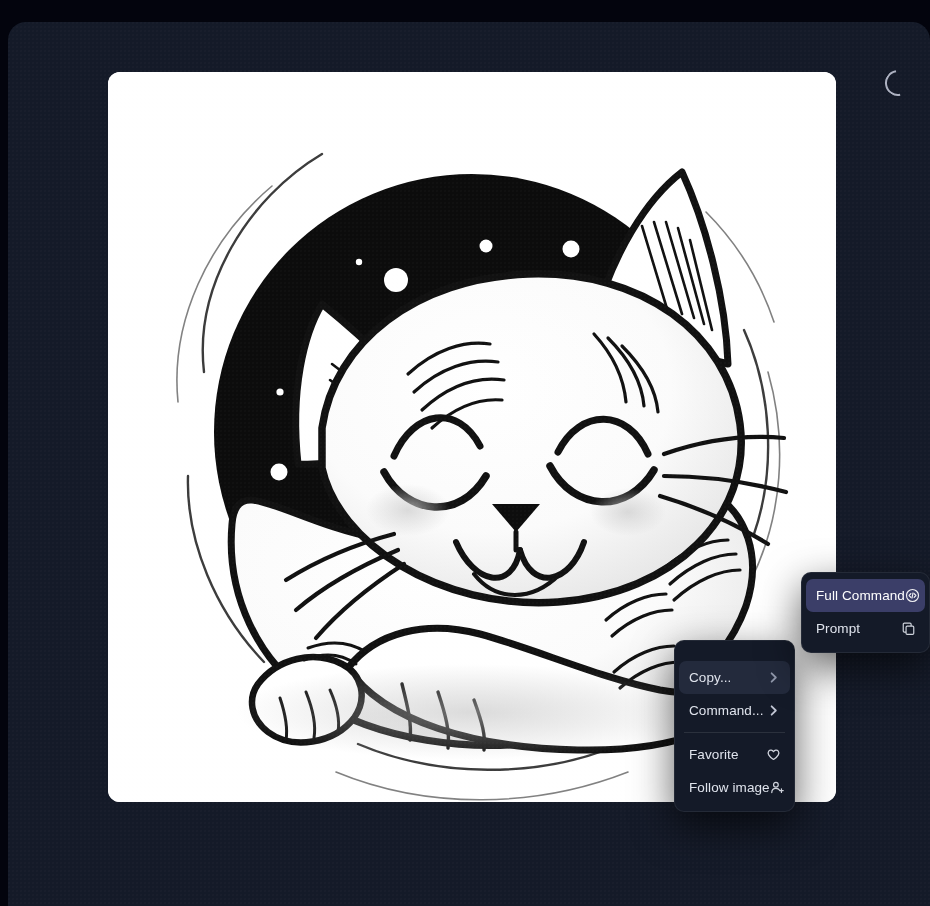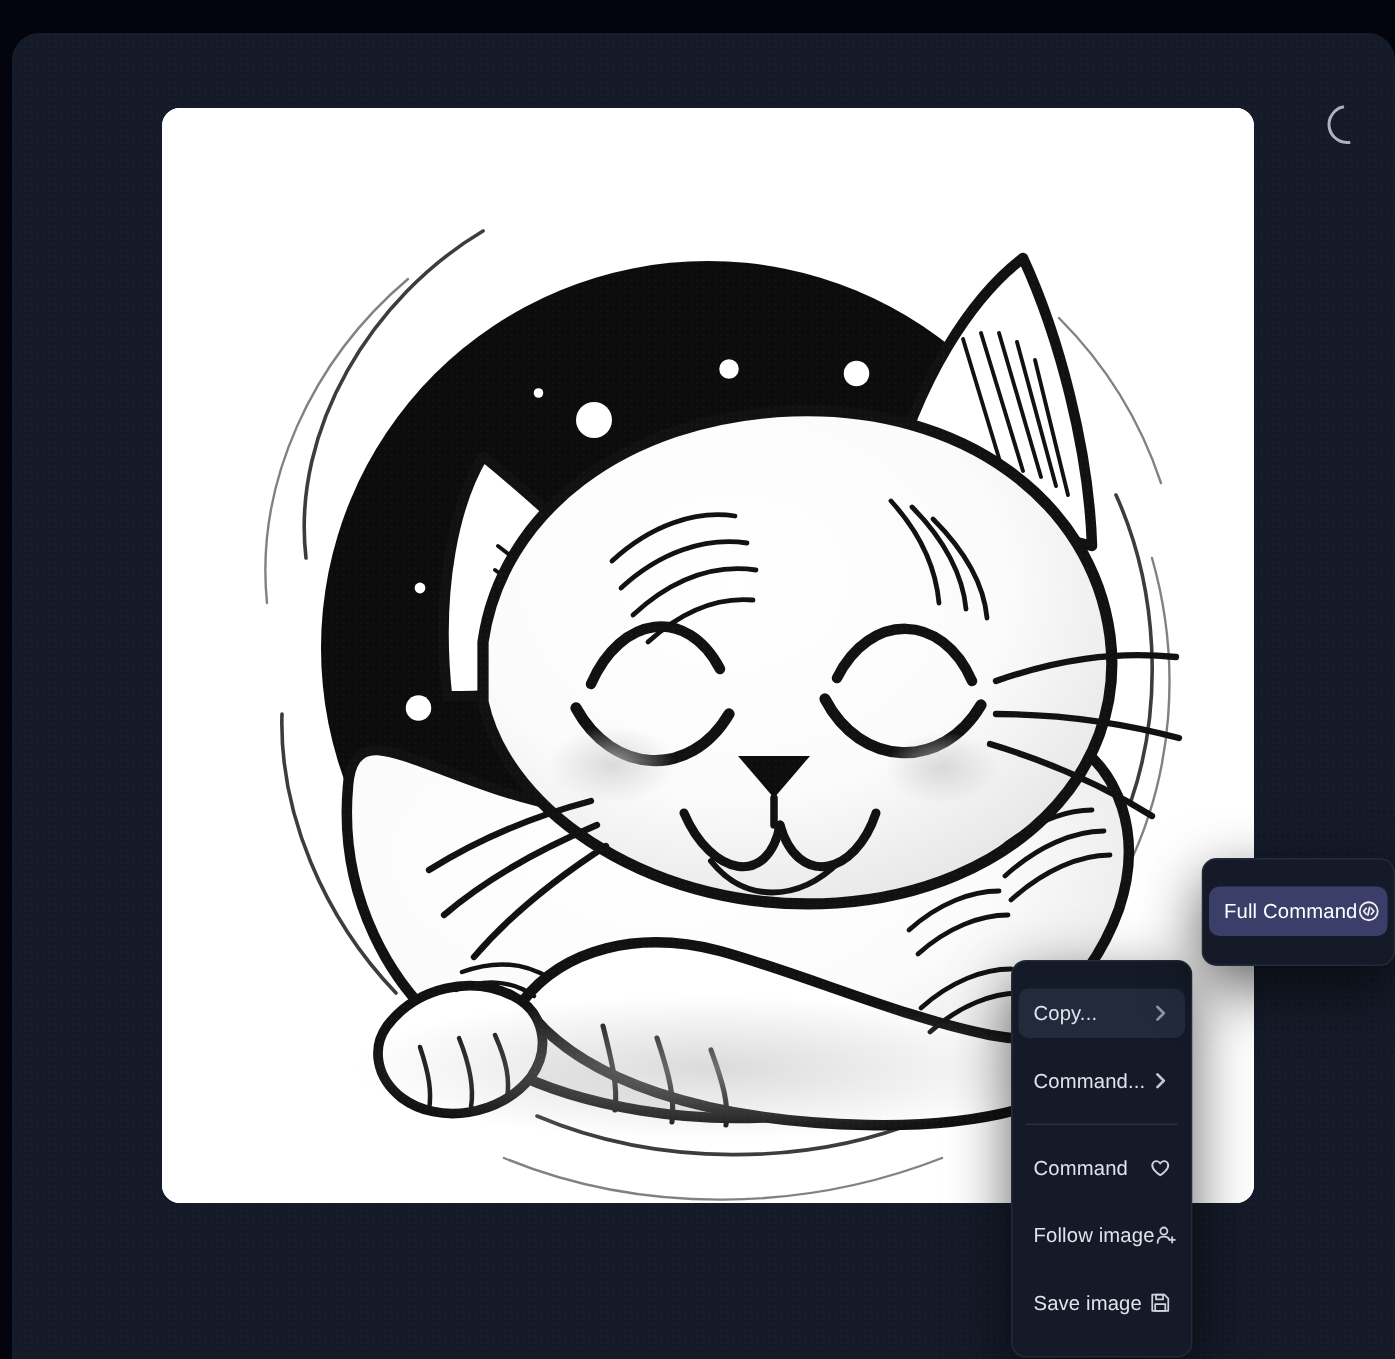--- a/index.html
+++ b/index.html
@@ -41,27 +41,27 @@
     background:#ffffff;border-radius:12px;overflow:hidden;
   }
   .imgcard svg{display:block;width:100%;height:100%;}
 
   
   .ctxmenu{
     position:absolute;left:666px;top:618px;width:119px;
     background:#141a28;
     border:1px solid rgba(255,255,255,.07);
     border-radius:10px;
-    padding:6px 0 7px 0;
+    padding:20px 0 7px 0;
     box-shadow:0 14px 40px rgba(0,0,0,.62);
     z-index:30;
   }
   .mi{
     position:relative;display:flex;align-items:center;justify-content:space-between;
-    height:33px;margin:12px 4px;padding:0 9px 0 10px;border-radius:7px;
+    height:33px;margin:0 4px;padding:0 9px 0 10px;border-radius:7px;
     color:#dfe3ec;font-size:13.5px;letter-spacing:.1px;cursor:default;
     white-space:nowrap;
   }
   .mi .lbl{line-height:1;}
   .mi.hl{background:#232a3c;}
   .mi .ic{display:flex;align-items:center;justify-content:center;width:16px;height:16px;opacity:.92;flex:0 0 auto;}
   .mi .ic svg{width:15px;height:15px;display:block;}
   .mdiv{height:1px;margin:5px 9px 5px 9px;background:rgba(255,255,255,.10);}
 
   
@@ -267,65 +267,64 @@
         <span class="ic">
           <svg viewBox="0 0 16 16" fill="none" stroke="#cfd4e2" stroke-width="1.9" stroke-linecap="round" stroke-linejoin="round">
               <path d="M6 3.5 L10.5 8 L6 12.5"></path>
             </svg>
         </span>
       </div>
 
       <div class="mdiv"></div>
 
       <div class="mi">
-        <span class="lbl">Command</span>
+        <span class="lbl">Favorite</span>
         <span class="ic">
           <svg viewBox="0 0 16 16" fill="none" stroke="#dfe3ec" stroke-width="1.3" stroke-linejoin="round">
             <path d="M8 13.3 C 2.6 9.8, 1.4 6.6, 2.9 4.5 C 4.3 2.6, 6.9 3.1, 8 5 C 9.1 3.1, 11.7 2.6, 13.1 4.5 C 14.6 6.6, 13.4 9.8, 8 13.3 Z"></path>
           </svg>
         </span>
       </div>
 
       <div class="mi">
         <span class="lbl">Follow image</span>
         <span class="ic">
           <svg viewBox="0 0 16 16" fill="none" stroke="#dfe3ec" stroke-width="1.3" stroke-linecap="round" stroke-linejoin="round">
             <circle cx="6.3" cy="5" r="2.5"></circle>
             <path d="M1.9 13.4 C 1.9 10.3, 4 9, 6.3 9 C 8 9, 9.6 9.7, 10.3 11"></path>
             <path d="M12.2 9.4 L12.2 13.2 M10.3 11.3 L14.1 11.3"></path>
           </svg>
         </span>
       </div>
 
-      <div class="mi">
-        <span class="lbl">Save image</span>
-        <span class="ic">
-          <svg viewBox="0 0 16 16" fill="none" stroke="#dfe3ec" stroke-width="1.25" stroke-linejoin="round">
-            <path d="M2.3 2.3 H11 L13.7 5 V13.7 H2.3 Z"></path>
-            <path d="M5 2.3 H10 V5.6 H5 Z"></path>
-            <path d="M4.4 9 H11.6 V13.7 H4.4 Z"></path>
-          </svg>
-        </span>
-      </div>
     </div>
 
     <div class="submenu">
 
       <div class="mi hl">
         <span class="lbl">Full Command</span>
         <span class="ic">
           <svg viewBox="0 0 16 16" fill="none" stroke="#ffffff" stroke-width="1.25" stroke-linecap="round" stroke-linejoin="round">
             <circle cx="8" cy="8" r="6.4"></circle>
             <path d="M6.2 5.9 L4.4 8 L6.2 10.1"></path>
             <path d="M9.8 5.9 L11.6 8 L9.8 10.1"></path>
             <path d="M8.6 5.3 L7.4 10.7"></path>
           </svg>
         </span>
       </div>
 
+      <div class="mi">
+        <span class="lbl">Prompt</span>
+        <span class="ic">
+          <svg viewBox="0 0 16 16" fill="none" stroke="#dfe3ec" stroke-width="1.25" stroke-linejoin="round">
+            <rect x="5.4" y="5.4" width="8.2" height="8.8" rx="1.2"></rect>
+            <path d="M10.8 5.4 V3.4 A1.2 1.2 0 0 0 9.6 2.2 H3.6 A1.2 1.2 0 0 0 2.4 3.4 V10.6 A1.2 1.2 0 0 0 3.6 11.8 H5.4"></path>
+          </svg>
+        </span>
+      </div>
 
     </div>
 
   </div>
 
   <div class="bottombar">
 
     
 
     

